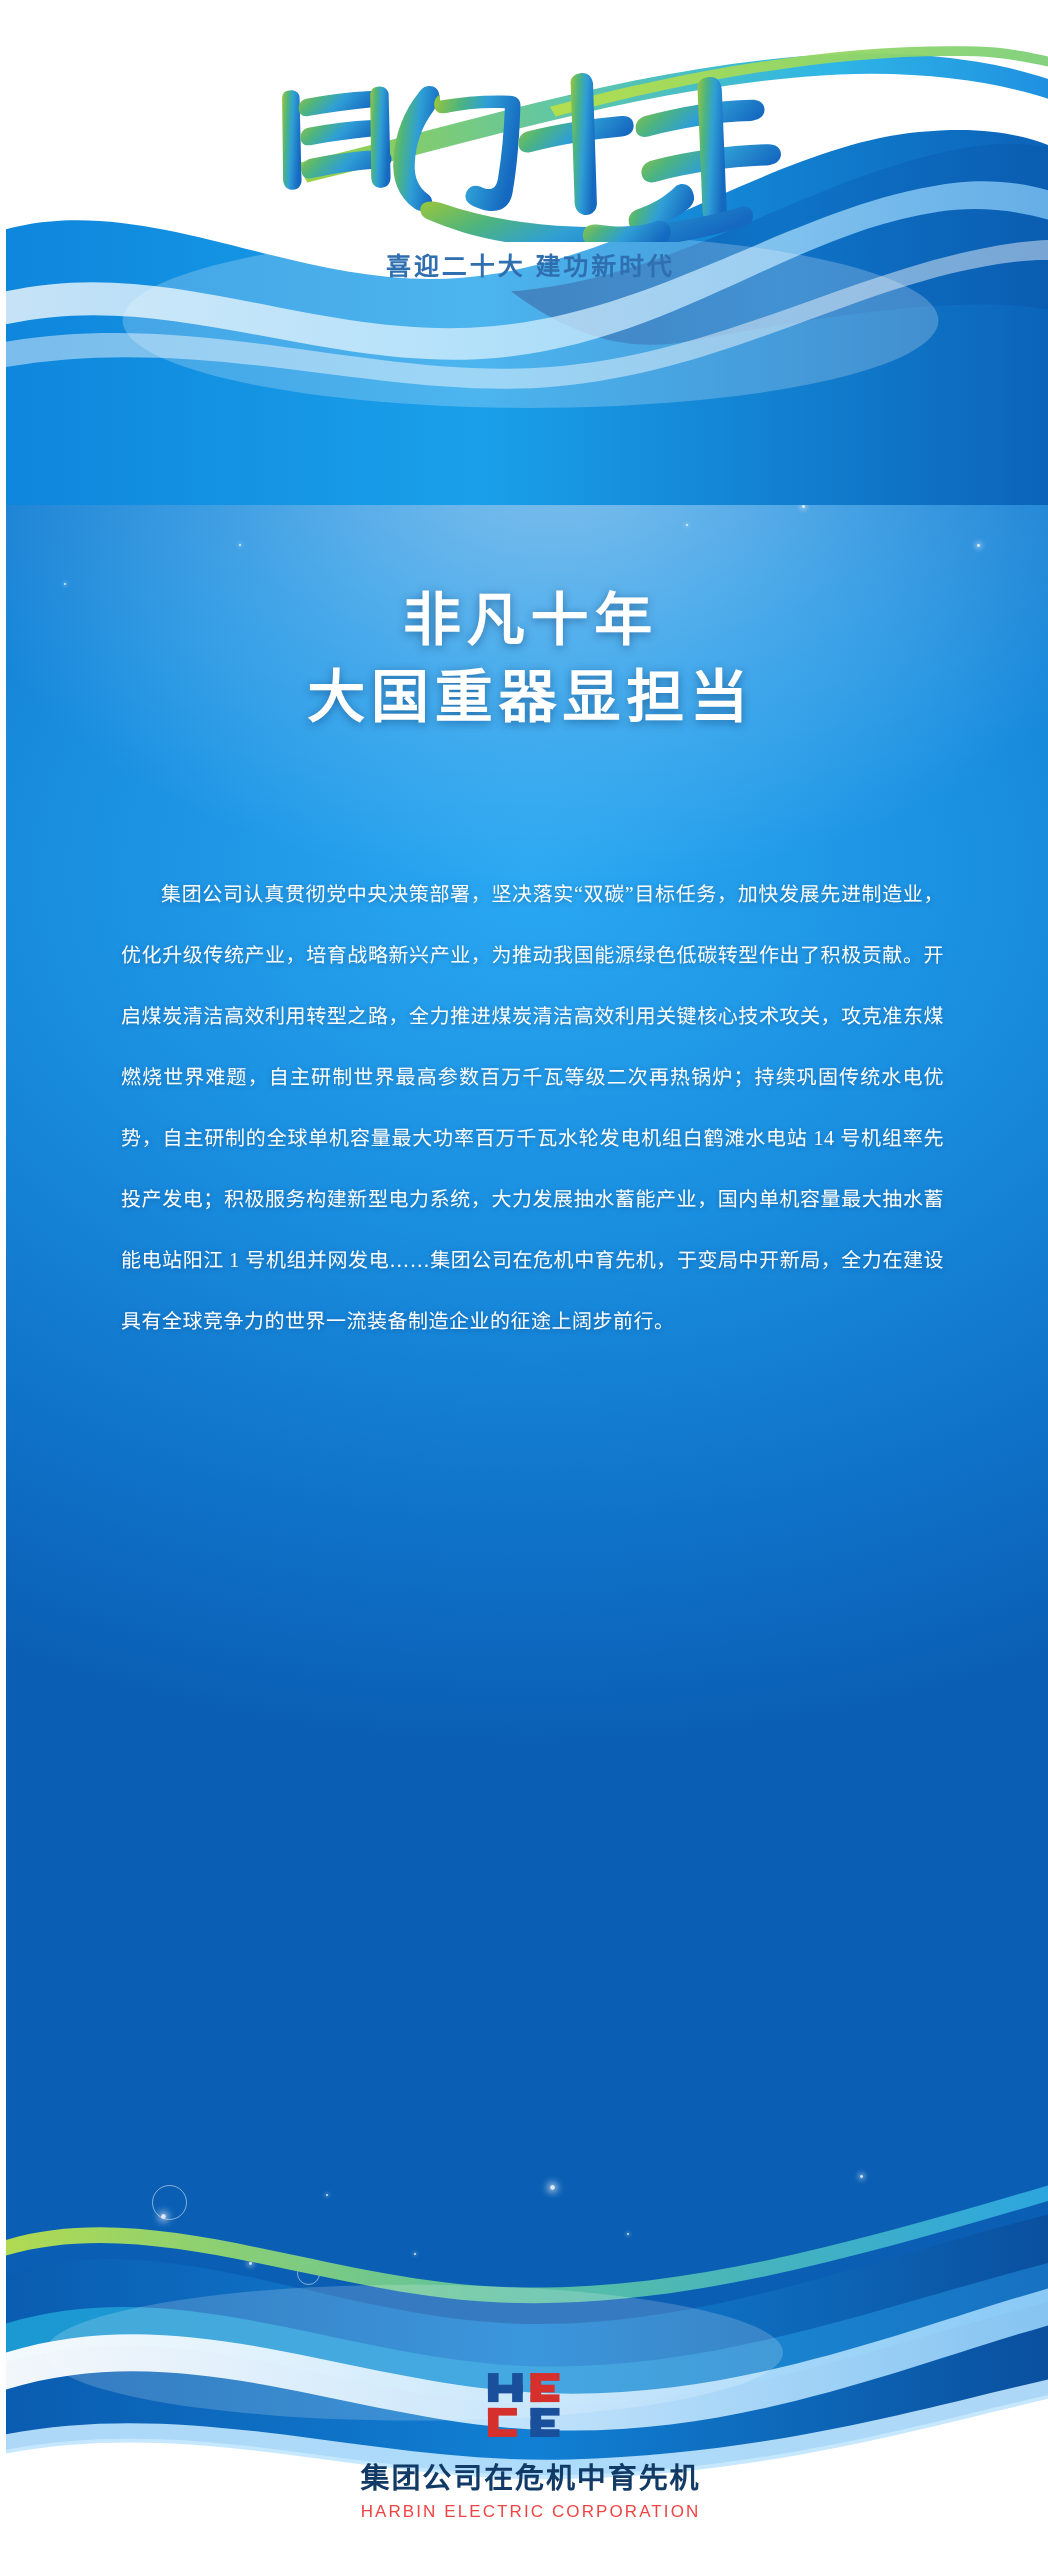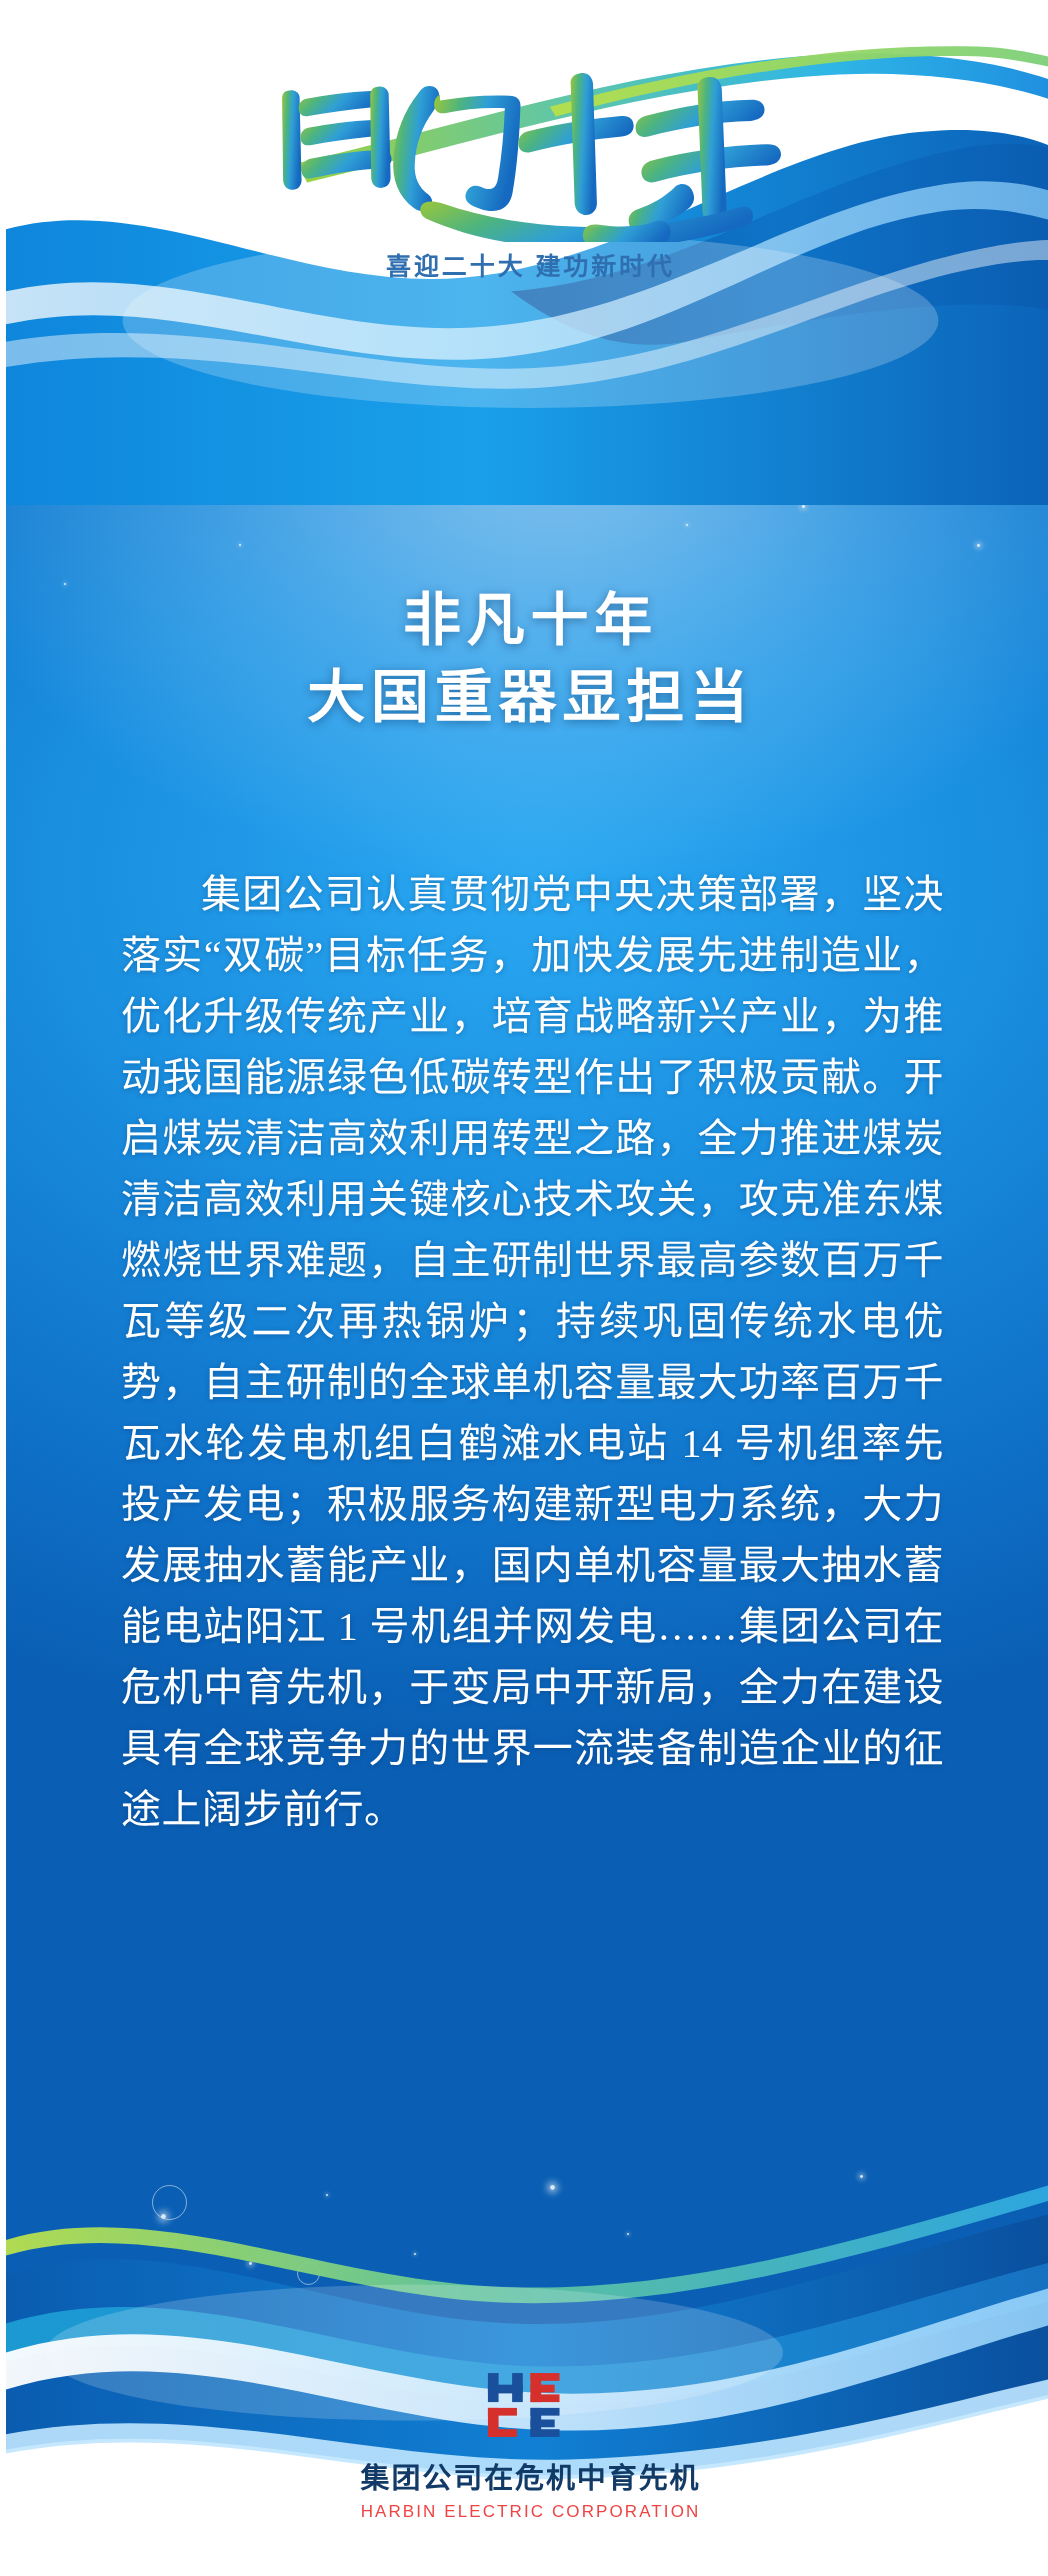--- a/index.html
+++ b/index.html
@@ -96,21 +96,21 @@
   .main-title .line2 { font-size: 58px; }
 
   
   .body-text {
     position: absolute;
     left: 115px; top: 864px;
     width: 823px;
     z-index: 8;
     color: #ffffff;
     font-family: "Liberation Serif", "DejaVu Serif", serif;
-    font-size: 40px;
+    font-size: 20px;
     line-height: 61px;
     text-align: justify;
     text-justify: inter-ideograph;
     text-indent: 2em;
     text-shadow: 0 1px 5.8px rgba(0,40,90,0.35);
     letter-spacing: 0.5px;
   }
 
   
   .footer-brand {

